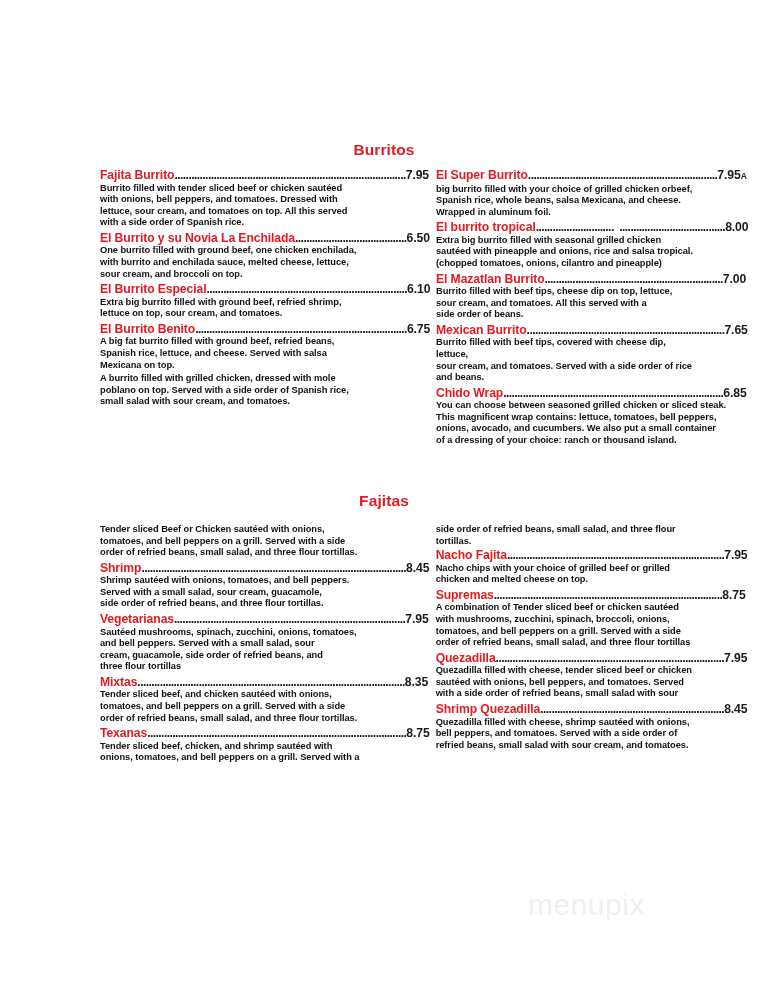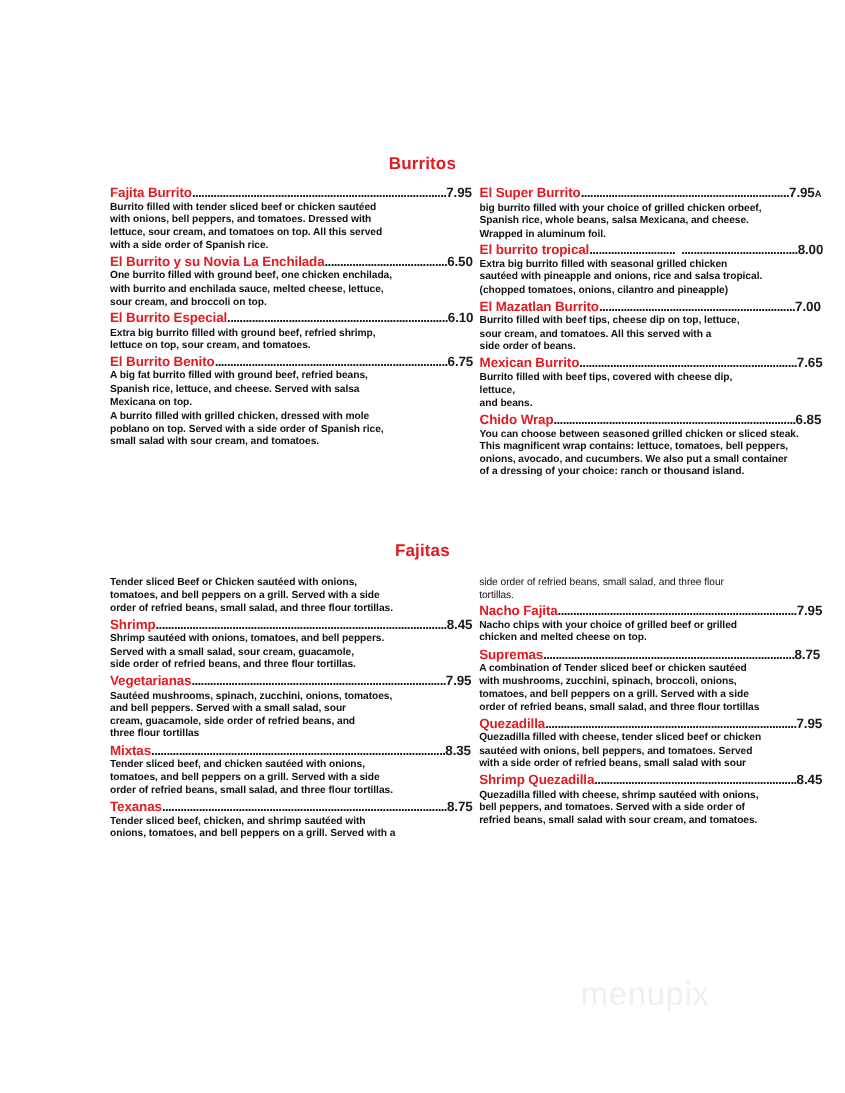--- a/index.html
+++ b/index.html
@@ -109,21 +109,21 @@
     font-size: 9.3px;
     line-height: 11.6px;
     margin: 0 0 1px 0;
     letter-spacing: -0.05px;
   }
   .item-desc span { display: block; }
 
   
   .carryover {
     color: #111111;
-    font-weight: normal;
+    font-weight: bold;
     font-size: 9.3px;
     line-height: 11.6px;
     margin: 0 0 1px 0;
     letter-spacing: -0.05px;
   }
   .carryover span { display: block; }
 </style>
 </head>
 <body>
 
@@ -197,20 +197,21 @@
             <span>Burrito filled with beef tips, cheese dip on top, lettuce,</span>
             <span>sour cream, and tomatoes. All this served with a</span>
             <span>side order of beans.</span>
           </div>
         </div>
         <div class="item">
           <div class="item-head"><span class="item-name">Mexican Burrito</span><span class="dots">.......................................................................</span><span class="price">7.65</span></div>
           <div class="item-desc">
             <span>Burrito filled with beef tips, covered with cheese dip,</span>
             <span>lettuce,</span>
+            <span>sour cream, and tomatoes. Served with a side order of rice</span>
             <span>and beans.</span>
           </div>
         </div>
         <div class="item">
           <div class="item-head"><span class="item-name">Chido Wrap</span><span class="dots">...............................................................................</span><span class="price">6.85</span></div>
           <div class="item-desc">
             <span>You can choose between seasoned grilled chicken or sliced steak.</span>
             <span>This magnificent wrap contains: lettuce, tomatoes, bell peppers,</span>
             <span>onions, avocado, and cucumbers. We also put a small container</span>
             <span>of a dressing of your choice: ranch or thousand island.</span>

